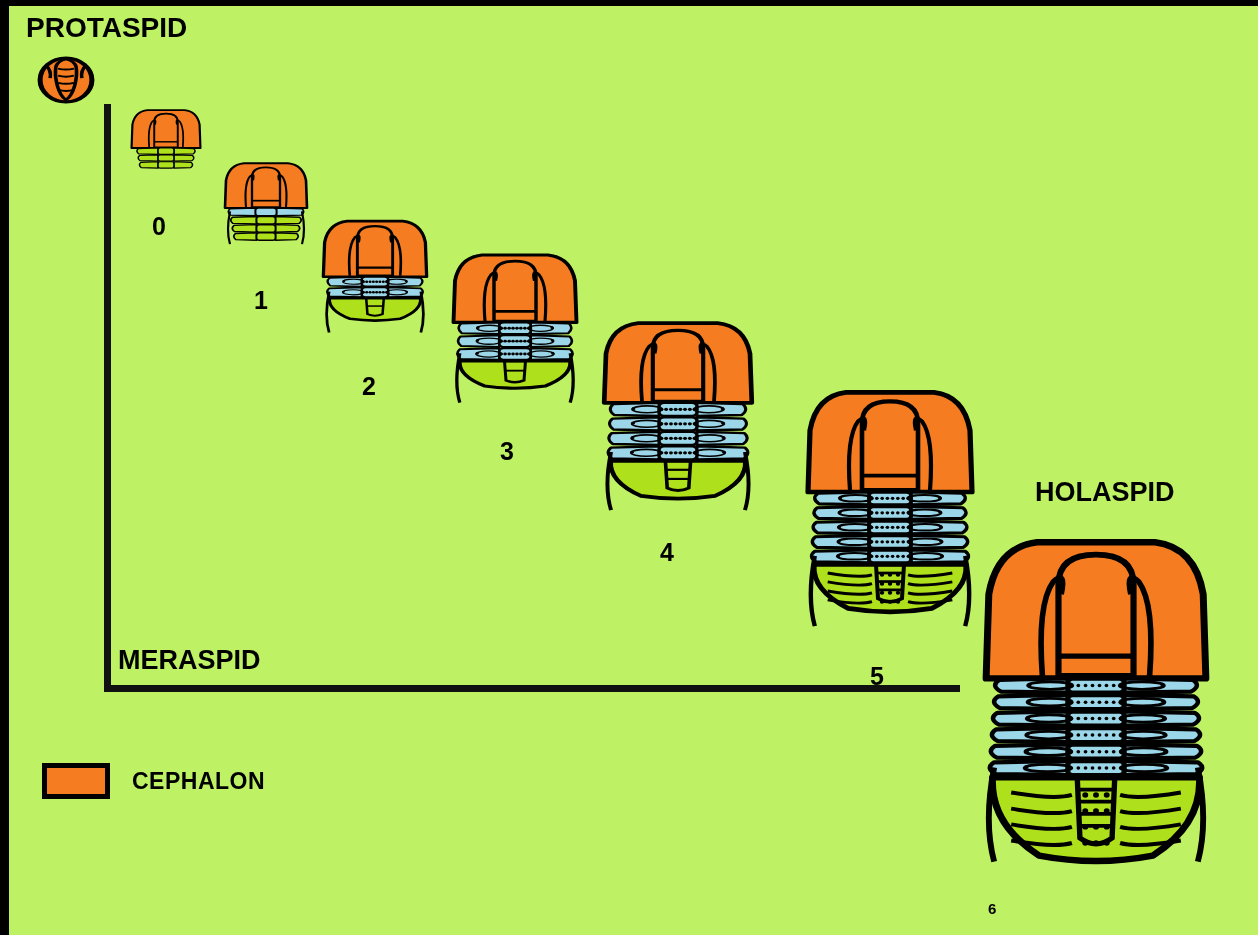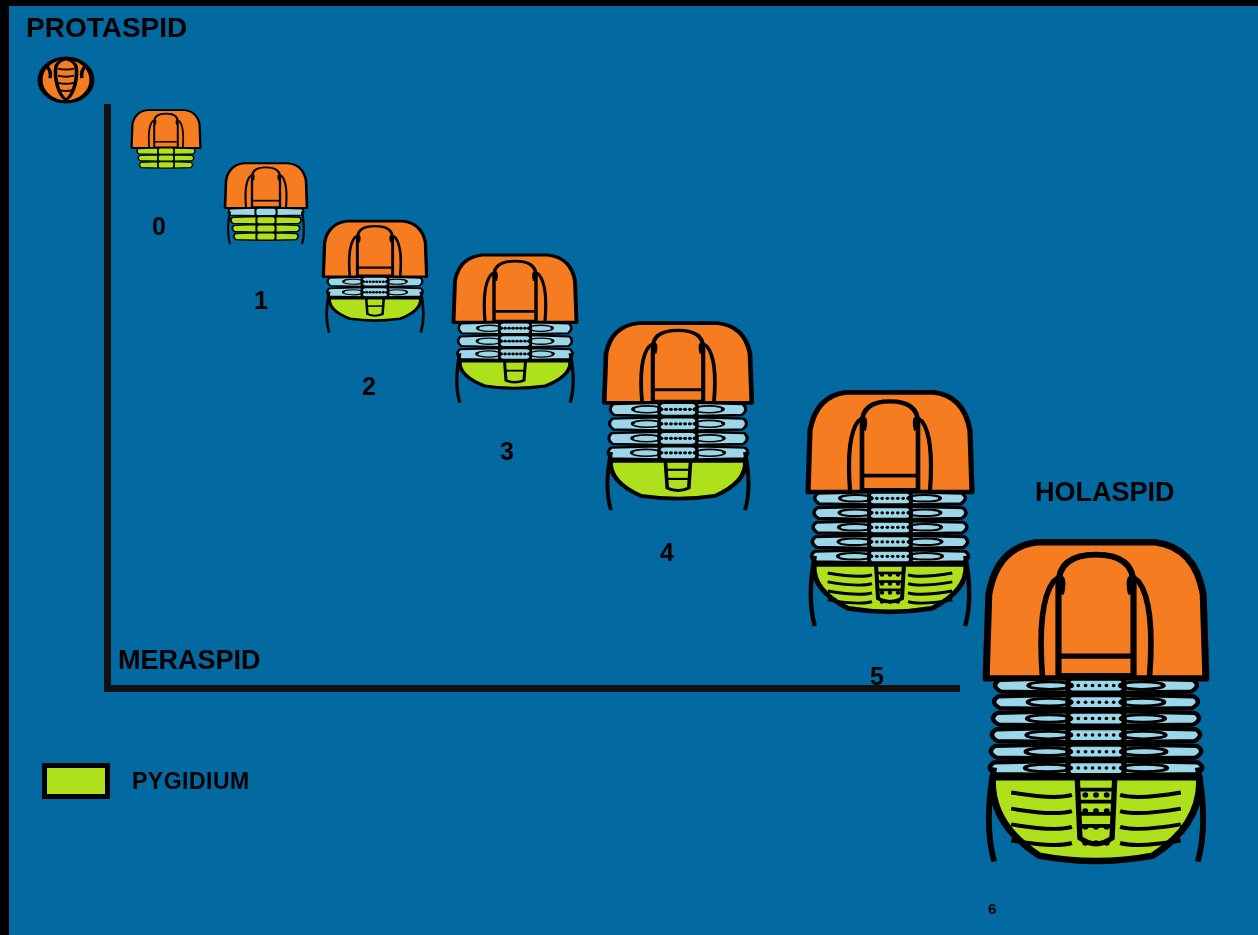--- a/index.html
+++ b/index.html
@@ -7,21 +7,21 @@
   body{
     width:1258px;height:935px;
     background:#FAF894;
     font-family:"Liberation Sans",sans-serif;
     overflow:hidden;
     position:relative;
   }
   #stage{
     position:absolute;inset:0;
     width:1258px;height:935px;
-    background:#0369a1;
+    background:#bef264;
   }
   .left-border{
     position:absolute;left:0;top:0;width:9px;height:935px;
     background:#000;
   }
   .top-border{
     position:absolute;left:0;top:0;width:1258px;height:6px;
     background:#000;
   }
   
@@ -712,18 +712,18 @@
           <circle cx="46.0" cy="130.5" r="1.1" fill="#000"></circle>
           <circle cx="50.0" cy="130.5" r="1.1" fill="#000"></circle>
           <circle cx="54.0" cy="130.5" r="1.1" fill="#000"></circle>
         </svg>
       </div>
       <div class="stage-num tiny" style="left: 988px; top: 900px;">6</div>
     </div>
 
   <div class="legend">
     <div class="legend-row">
-      <div class="swatch" style="background:#AEE01C"></div>
-      <div class="legend-label">PYGIDIUM</div>
+      <div class="swatch" style="background:#F57C20"></div>
+      <div class="legend-label">CEPHALON</div>
     </div>
   </div>
 
 </div>
 
 </body></html>

